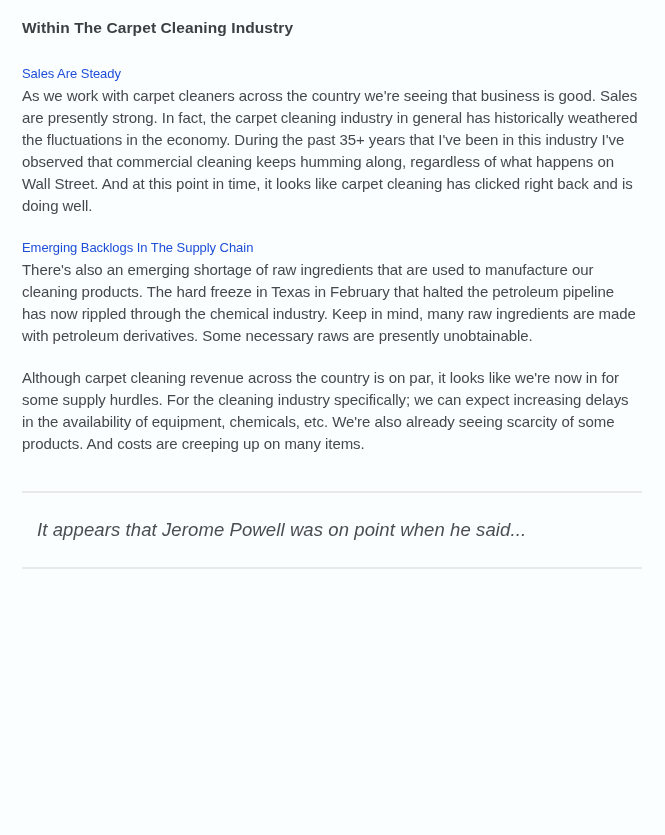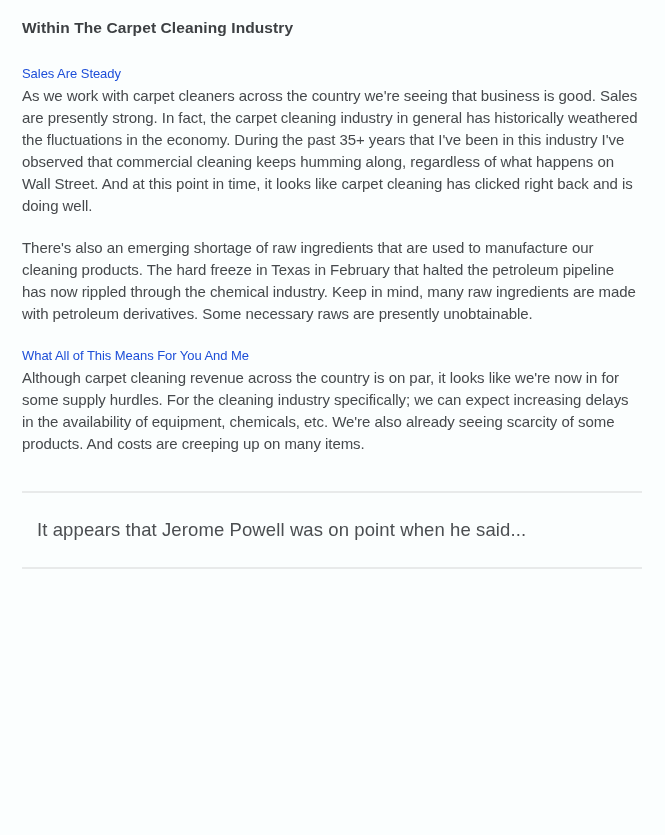--- a/index.html
+++ b/index.html
@@ -42,20 +42,21 @@
     max-width: 620px;
   }
   .divider {
     height: 2px;
     background: #e8eaea;
     border: none;
   }
   .divider-top { margin-top: 36px; }
   .quote-block {
     padding: 21px 0 22px 15px;
+    font-style: italic;
   }
   .quote-line {
     font-size: 18.5px;
     font-weight: 400;
     color: #4b4e51;
     line-height: 31px;
     letter-spacing: 0.1px;
   }
 </style>
 </head>
@@ -64,25 +65,25 @@
 <main class="page">
 
   <h1 class="page-title">Within The Carpet Cleaning Industry</h1>
 
   <section>
     <h2 class="section-heading">Sales Are Steady</h2>
     <p class="body-para">As we work with carpet cleaners across the country we're seeing that business is good. Sales are presently strong. In fact, the carpet cleaning industry in general has historically weathered the fluctuations in the economy. During the past 35+ years that I've been in this industry I've observed that commercial cleaning keeps humming along, regardless of what happens on Wall Street. And at this point in time, it looks like carpet cleaning has clicked right back and is doing well.</p>
   </section>
 
   <section>
+    <h2 class="section-heading">Emerging Backlogs In The Supply Chain</h2>
     <p class="body-para">There's also an emerging shortage of raw ingredients that are used to manufacture our cleaning products. The hard freeze in Texas in February that halted the petroleum pipeline has now rippled through the chemical industry. Keep in mind, many raw ingredients are made with petroleum derivatives. Some necessary raws are presently unobtainable.</p>
   </section>
 
   <section>
-    <h2 class="section-heading">What All of This Means For You And Me</h2>
     <p class="body-para">Although carpet cleaning revenue across the country is on par, it looks like we're now in for some supply hurdles. For the cleaning industry specifically; we can expect increasing delays in the availability of equipment, chemicals, etc. We're also already seeing scarcity of some products. And costs are creeping up on many items.</p>
   </section>
 
   <hr class="divider divider-top">
 
   <blockquote class="quote-block">
     <p class="quote-line">It appears that Jerome Powell was on point when he said...</p>
   </blockquote>
 
   <hr class="divider">

